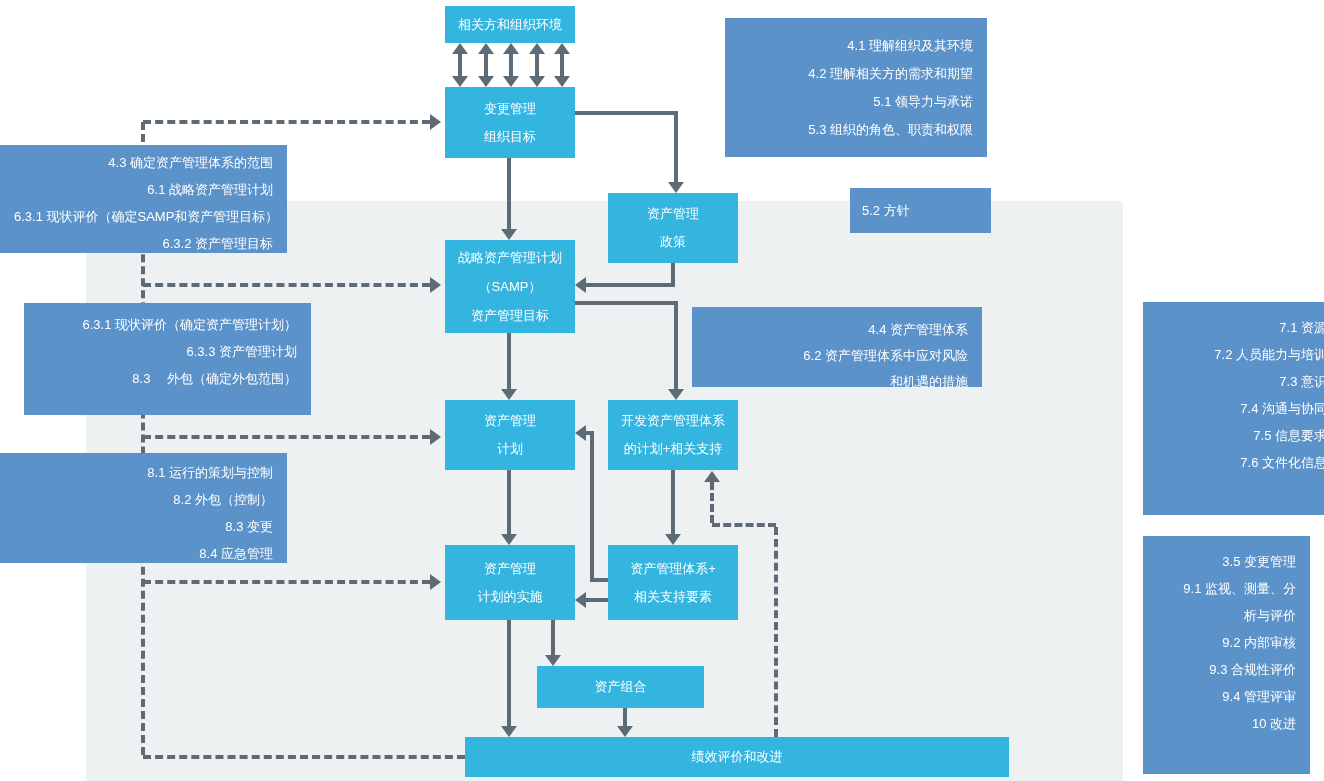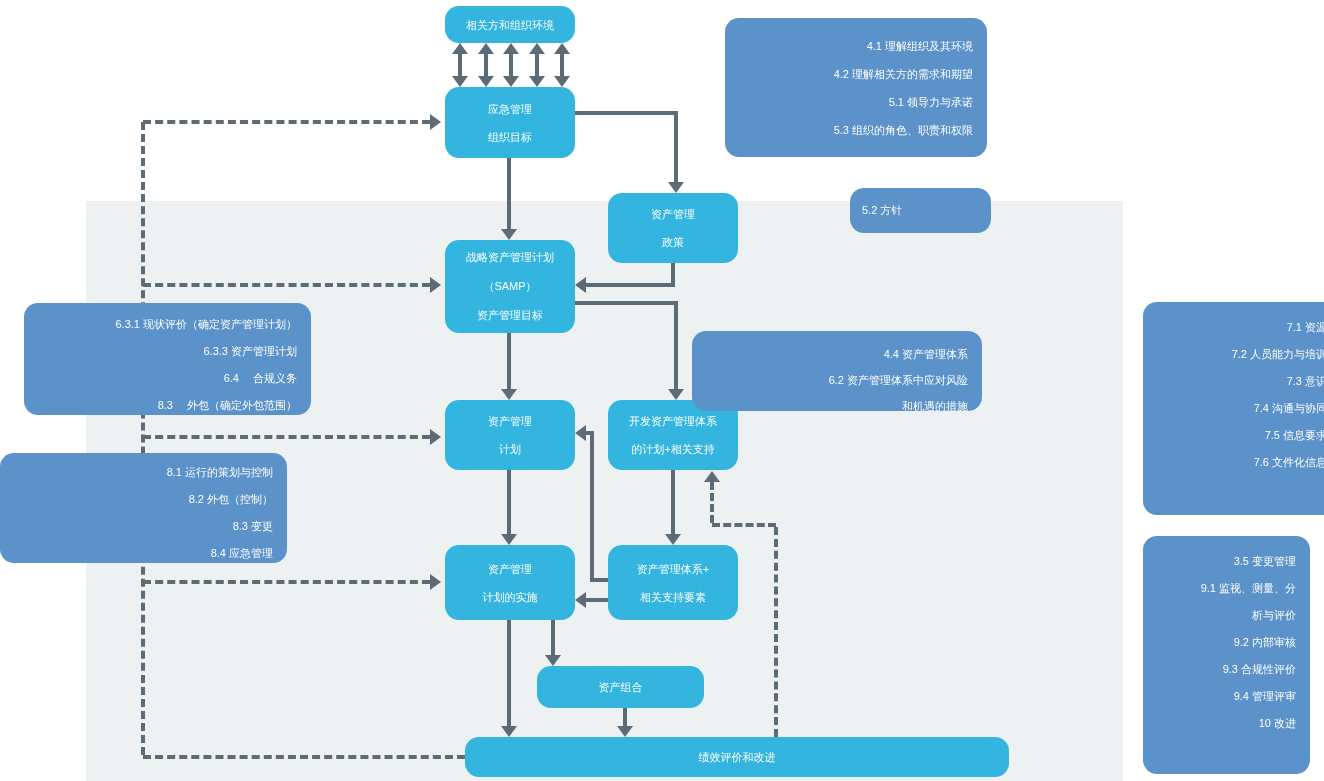--- a/index.html
+++ b/index.html
@@ -1,20 +1,20 @@
 <!DOCTYPE html>
 <html style="--process-box: #33b5e0; --clause-box: #5b92c9; --connector: #5d6b77; --panel-bg: #edf1f2;"><head>
 <meta charset="utf-8">
 <style>
   html,body{margin:0;padding:0;background:#ffffff;}
   .stage{position:relative;width:1324px;height:781px;background:#ffffff;overflow:hidden;
          font-family:"Liberation Sans","DejaVu Sans",sans-serif;}
   .panel{position:absolute;background:var(--panel-bg);z-index:0;}
   
-  .box{position:absolute;z-index:2;color:#fff;font-size:11px;box-sizing:border-box;border-radius:14px;}
+  .box{position:absolute;z-index:2;color:#fff;font-size:13px;box-sizing:border-box;}
   .proc{background:var(--process-box);display:flex;flex-direction:column;align-items:center;
         justify-content:center;text-align:center;line-height:28px;}
   .clause{background:var(--clause-box);line-height:27px;padding:0 14px;overflow:hidden;}
   .clause .ln{white-space:nowrap;text-align:right;}
   
   .l{position:absolute;background:var(--connector);z-index:1;}
   .dh{position:absolute;border-top:4px dashed var(--connector);height:0;z-index:1;}
   .dv{position:absolute;border-left:4px dashed var(--connector);width:0;z-index:1;}
   .ad{position:absolute;width:0;height:0;border-left:8px solid transparent;
       border-right:8px solid transparent;border-top:11px solid var(--connector);z-index:1;}
@@ -117,21 +117,21 @@
 
   <div class="dv" style="left:774px;top:527px;height:210px;"></div>
   <div class="dh" style="left:712px;top:523px;width:64px;"></div>
   <div class="dv" style="left:710px;top:482px;height:41px;"></div>
   <div class="au" style="left:704px;top:471px;"></div>
 
   <div class="box proc" style="left:445px;top:6px;width:130px;height:37px;">
     <div>相关方和组织环境</div>
   </div>
   <div class="box proc" style="left:445px;top:87px;width:130px;height:71px;">
-    <div>应急管理</div>
+    <div>变更管理</div>
     <div>组织目标</div>
   </div>
   <div class="box proc" style="left:608px;top:193px;width:130px;height:70px;">
     <div>资产管理</div>
     <div>政策</div>
   </div>
   <div class="box proc" style="left:445px;top:240px;width:130px;height:93px;line-height:29px;">
     <div>战略资产管理计划</div>
     <div>（SAMP）</div>
     <div>资产管理目标</div>
@@ -161,33 +161,38 @@
 
   <div class="box clause" style="left:725px;top:18px;width:262px;height:139px;padding-top:14px;line-height:28px;">
     <div class="ln">4.1 理解组织及其环境</div>
     <div class="ln">4.2 理解相关方的需求和期望</div>
     <div class="ln">5.1 领导力与承诺</div>
     <div class="ln">5.3 组织的角色、职责和权限</div>
   </div>
   <div class="box clause" style="left:850px;top:188px;width:141px;height:45px;display:flex;align-items:center;padding:16px 12px;">
     <div class="ln">5.2 方针</div>
   </div>
+  <div class="box clause" style="left:0;top:145px;width:287px;height:108px;padding-top:4px;">
+    <div class="ln">4.3 确定资产管理体系的范围</div>
+    <div class="ln">6.1 战略资产管理计划</div>
+    <div class="ln">6.3.1 现状评价（确定SAMP和资产管理目标）</div>
+    <div class="ln">6.3.2 资产管理目标</div>
+  </div>
   <div class="box clause" style="left:0;top:303px;width:287px;height:112px;padding-top:8px;margin-left:24px;">
     <div class="ln">6.3.1 现状评价（确定资产管理计划）</div>
     <div class="ln">6.3.3 资产管理计划</div>
-    <div class="ln">6.4　 合规义务</div>
     <div class="ln">8.3　 外包（确定外包范围）</div>
   </div>
   <div class="box clause" style="left:0;top:453px;width:287px;height:110px;padding-top:6px;">
     <div class="ln">8.1 运行的策划与控制</div>
     <div class="ln">8.2 外包（控制）</div>
     <div class="ln">8.3 变更</div>
     <div class="ln">8.4 应急管理</div>
   </div>
-  <div class="box clause" style="left:692px;top:307px;width:290px;height:80px;padding-top:10px;line-height:26px;margin-top:24px;">
+  <div class="box clause" style="left:692px;top:307px;width:290px;height:80px;padding-top:10px;line-height:26px;">
     <div class="ln">4.4 资产管理体系</div>
     <div class="ln">6.2 资产管理体系中应对风险</div>
     <div class="ln">和机遇的措施</div>
   </div>
   <div class="box clause" style="left:1143px;top:302px;width:198px;height:213px;padding-top:12px;">
     <div class="ln">7.1 资源</div>
     <div class="ln">7.2 人员能力与培训</div>
     <div class="ln">7.3 意识</div>
     <div class="ln">7.4 沟通与协同</div>
     <div class="ln">7.5 信息要求</div>

